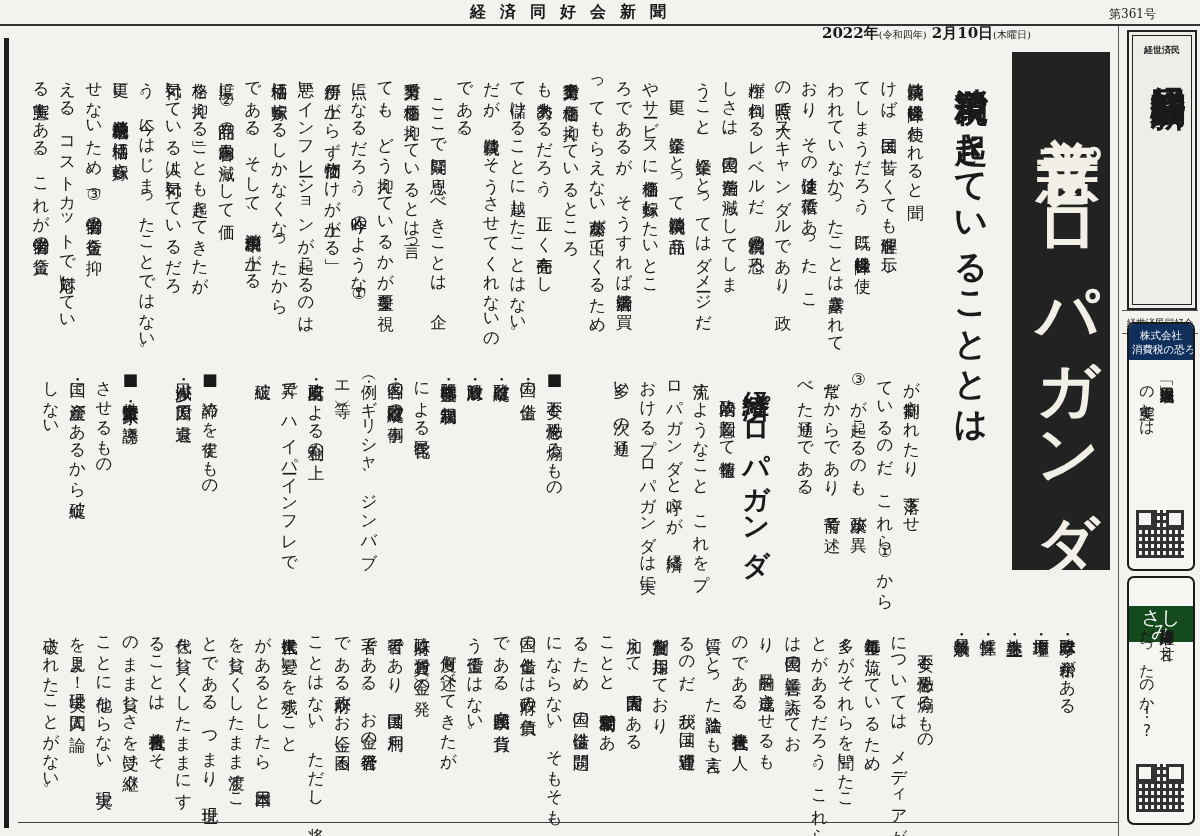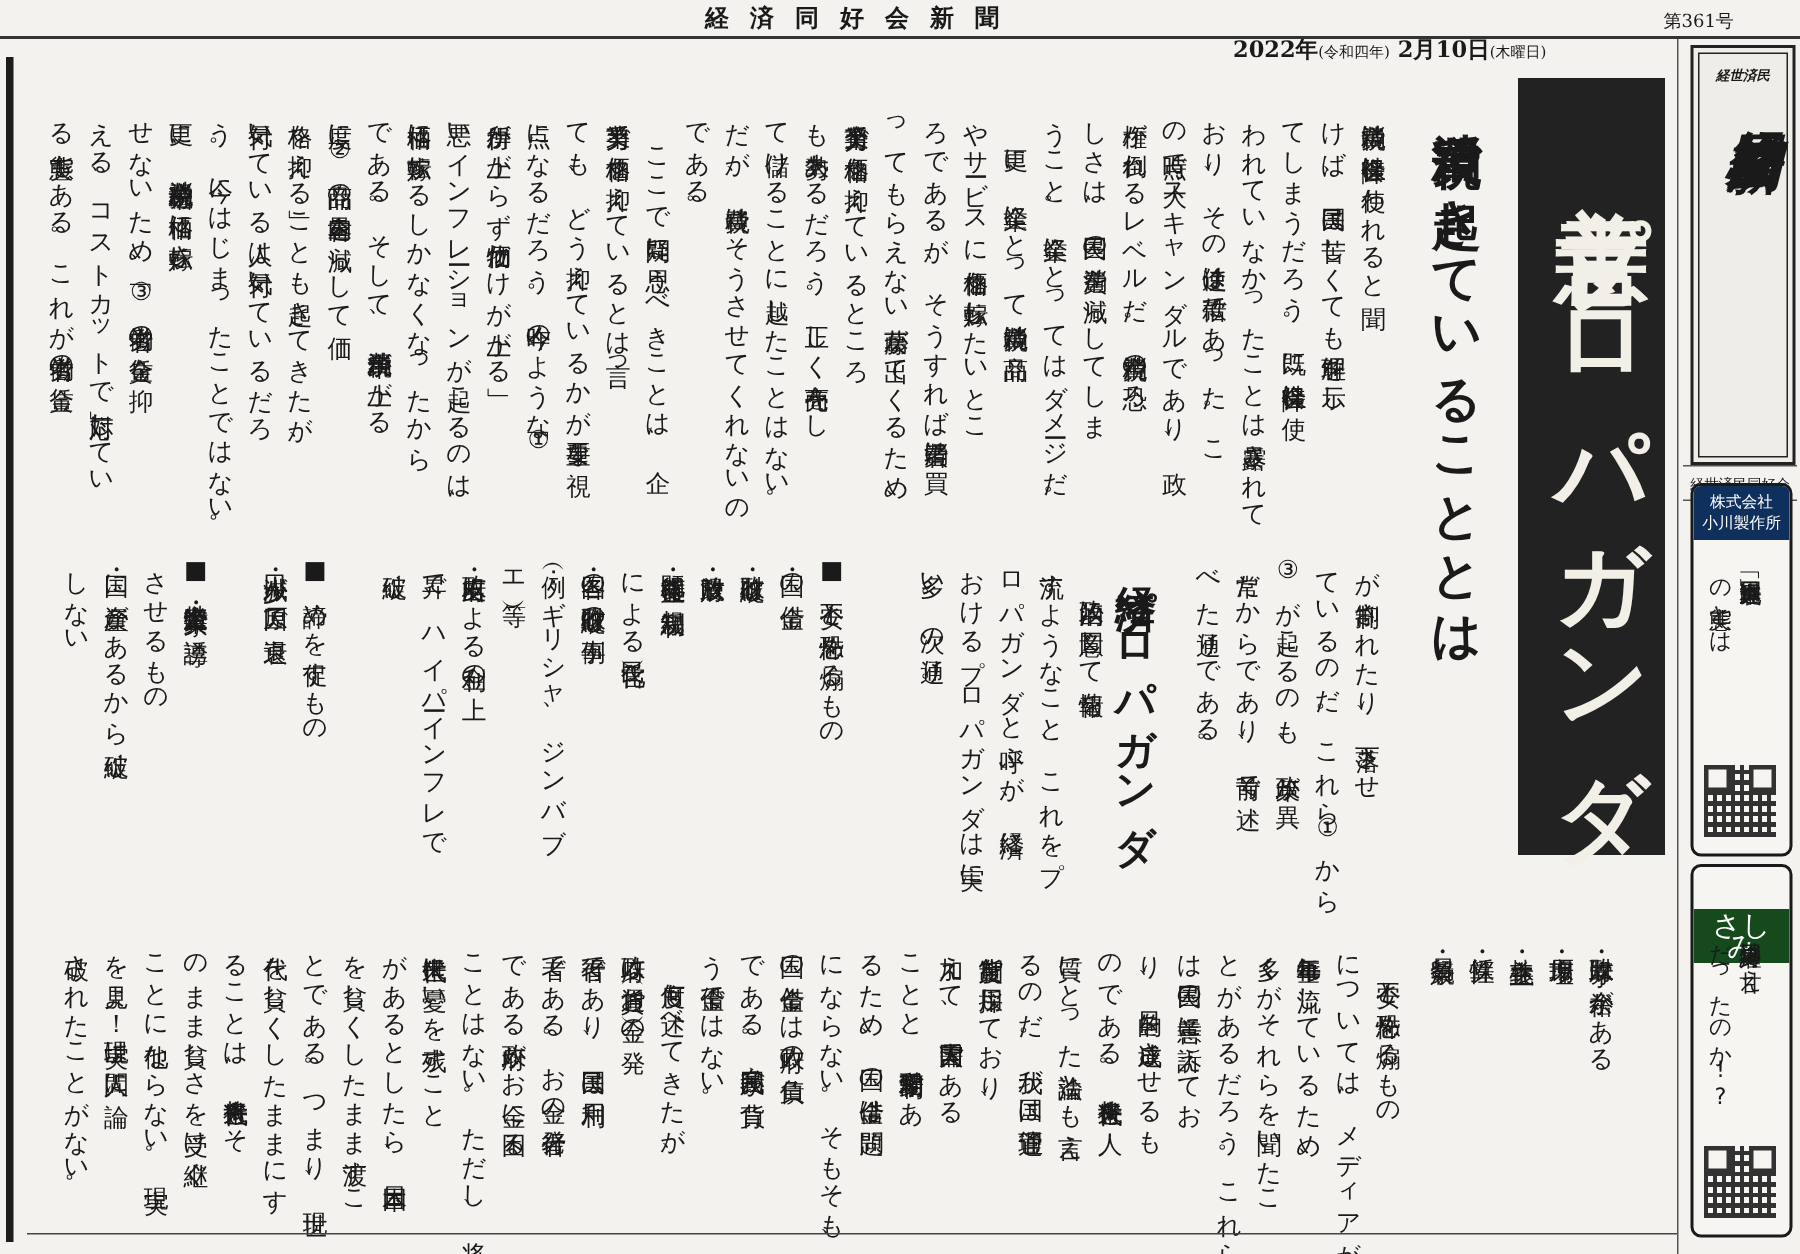--- a/index.html
+++ b/index.html
@@ -65,21 +65,21 @@
   }
   .bottom-rule {
     position: absolute; left: 18px; top: 822px; width: 1100px; height: 1px; background: #444;
   }
   
   .logo-box {
     position: absolute; left: 1127px; top: 30px; width: 66px; height: 276px;
     border: 2px solid #222; background: #eeede8;
   }
   .logo-inner {
-    position: absolute; left: 3px; top: 3px; right: 3px; bottom: 3px; border: 1px solid #222; font-style: italic;
+    position: absolute; left: 3px; top: 3px; right: 3px; bottom: 3px; border: 1px solid #222;
   }
   .logo-small {
     position: absolute; left: 0; width: 100%; top: 8px; text-align: center; font-size: 9px; font-weight: bold;
   }
   .logo-big {
     position: absolute; left: 11px; top: 24px;
     writing-mode: vertical-rl; text-orientation: upright;
     font-family: "DejaVu Serif", serif; font-weight: bold; font-size: 35px; letter-spacing: 1px;
   }
   .logo-caption {
@@ -251,21 +251,21 @@
     <div class="logo-small">経世済民</div>
     <div class="logo-big">経済同好会新聞</div>
   </div>
 </div>
 <div class="logo-caption">経世済民同好会</div>
 <div class="ad-rule" style="top:310px;"></div>
 <div class="ad-rule" style="top:333px;"></div>
 
 <div class="ad-card" style="top:322px; height:245px;">
   <div class="ad-head" style="background:#0f2f5c; white-space:pre;">株式会社
-小川製作所</div>
+消費税の恐ろ</div>
   <div class="ad-text" style="top:52px;">「衰退先進国日本」
 の実態とは</div>
   <div class="qr" style="top:186px;"></div>
 </div>
 
 <div class="ad-card" style="top:576px; height:245px;">
   <div class="ad-head" style="background:#144a1c; font-size:19px;margin-top:28px;">さしみ</div>
   <div class="ad-text" style="top:40px;">終身雇用は甘え
 だったのか!?</div>
   <div class="qr" style="top:186px;"></div>

